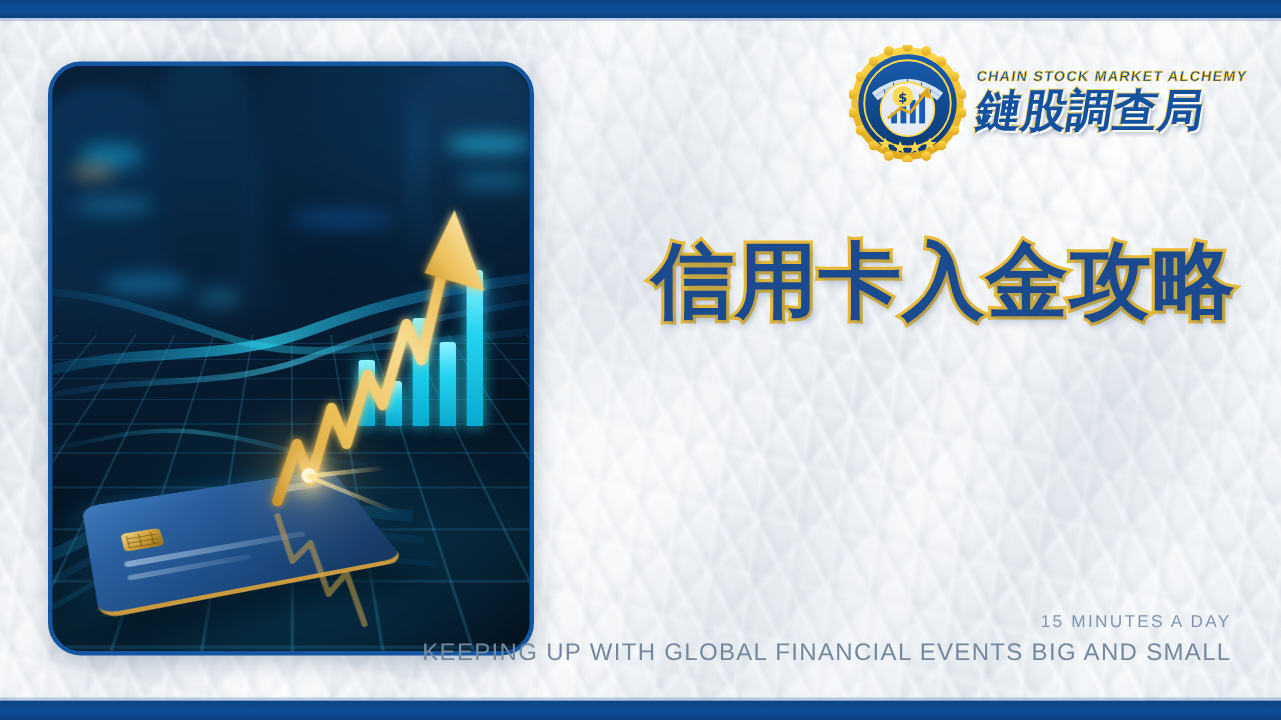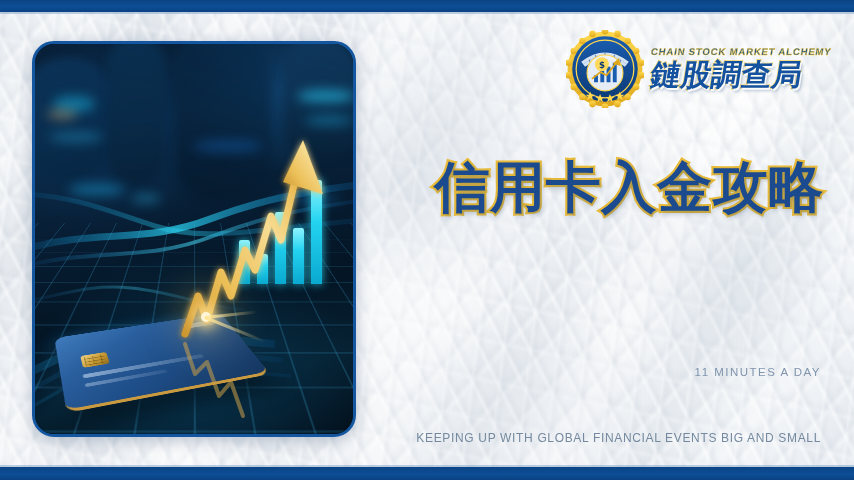--- a/index.html
+++ b/index.html
@@ -240,23 +240,22 @@
   .tagline {
     position:absolute; right:33px; bottom:33px; z-index:5;
     text-align:right;
     color:#7e93ad;
   }
   .tg-1 {
     font-size:11.5px; letter-spacing:.13em; line-height:1.5;
     color:#8094ad;
   }
   .tg-2 {
-    font-size:12px; letter-spacing:.055em; line-height:1.45;
+    font-size:16px; letter-spacing:.055em; line-height:1.45;
     color:#74899f;
-    margin-top:48px;
   }
 </style>
 </head>
 <body>
 
 <div class="poster">
 
   <div class="tex-a"></div>
   <div class="tex-b"></div>
   <div class="tex-c"></div>
@@ -417,17 +416,17 @@
       <div class="brand-en">CHAIN STOCK MARKET ALCHEMY</div>
       <div class="brand-cn">鏈股調查局</div>
     </div>
   </div>
 
   <div class="headline">
     <div class="hl hl-1">信用卡入金攻略</div>
   </div>
 
   <div class="tagline">
-    <div class="tg-1">11 MINUTES A DAY</div>
+    <div class="tg-1">15 MINUTES A DAY</div>
     <div class="tg-2">KEEPING UP WITH GLOBAL FINANCIAL EVENTS BIG AND SMALL</div>
   </div>
 
 </div>
 
 </body></html>

